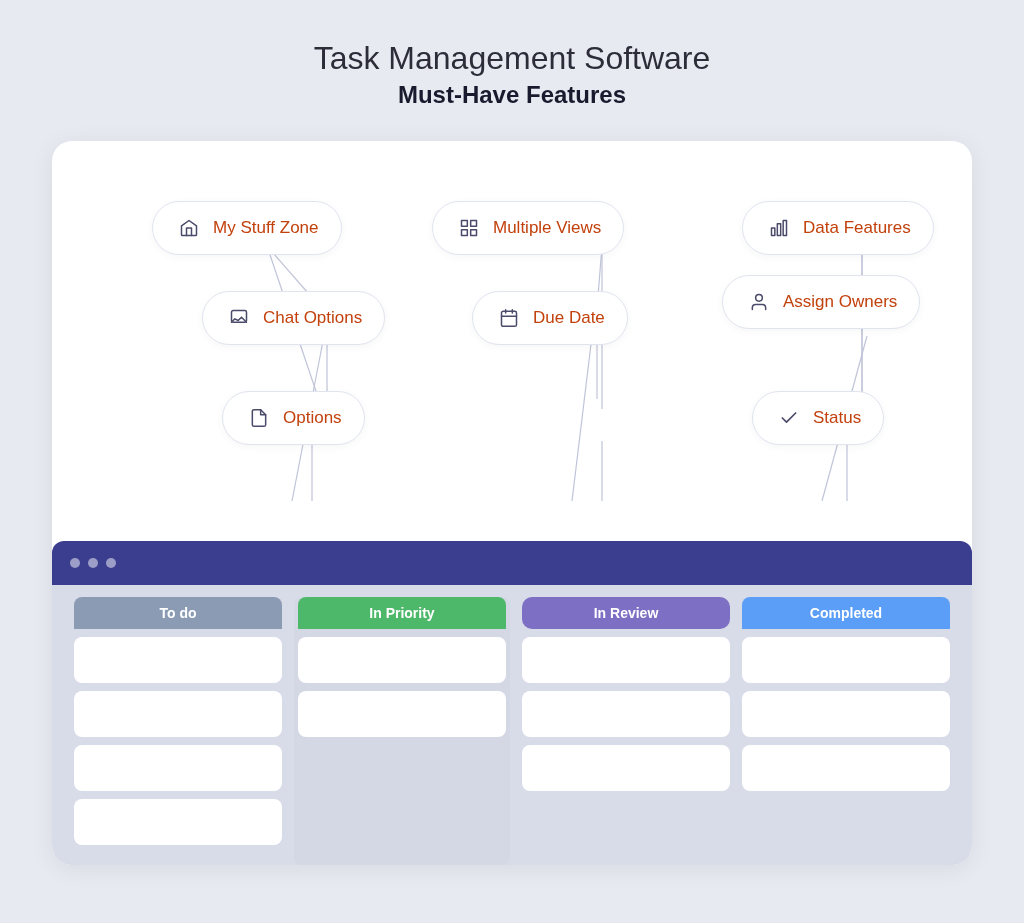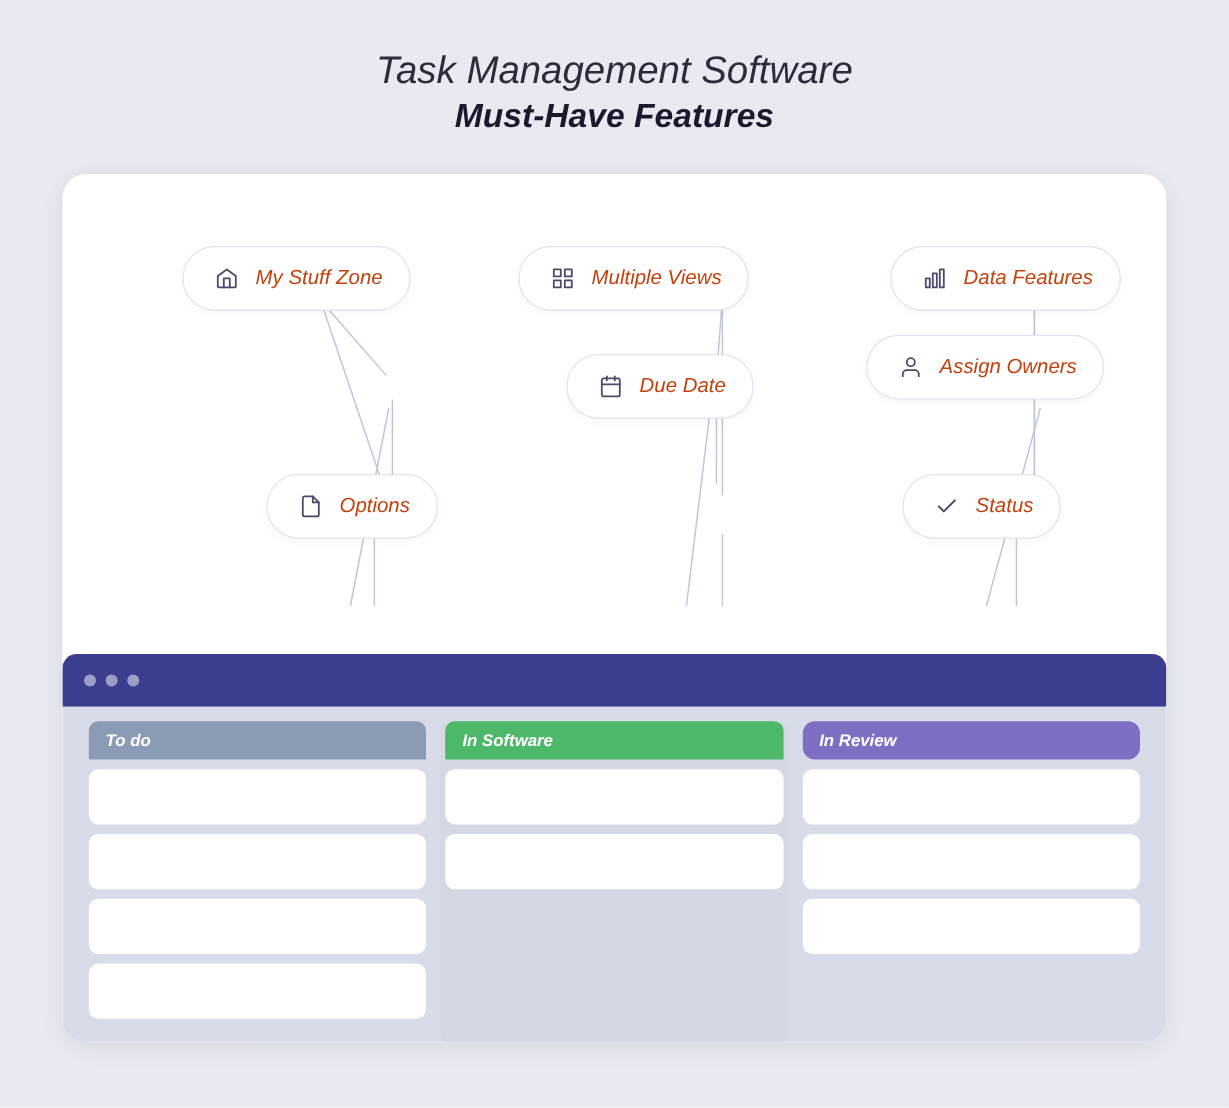--- a/index.html
+++ b/index.html
@@ -13,34 +13,33 @@
       width: 1024px;
     }
     .page-wrapper {
       width: 1024px;
       min-height: 923px;
       background: #e8eaf2;
       display: flex;
       flex-direction: column;
       align-items: center;
       padding: 40px 20px 40px;
-      font-style: italic;
     }
     .header-section {
       text-align: center;
       margin-bottom: 32px;
     }
     .header-subtitle {
       font-size: 32px;
       font-weight: 400;
       color: #2d2d3a;
       margin-bottom: 4px;
     }
     .header-title {
-      font-size: 28px;
+      font-size: 24px;
       font-weight: 800;
       color: #1a1a2e;
     }
     .card {
       background: #fff;
       border-radius: 20px;
       width: 920px;
       padding: 40px 40px 0 40px;
       box-shadow: 0 4px 24px rgba(0,0,0,0.07);
       position: relative;
@@ -133,20 +132,21 @@
       flex: 1;
       margin: 0 6px;
     }
     .col-header {
       border-radius: 8px 8px 0 0;
       padding: 8px 14px;
       font-size: 14px;
       font-weight: 600;
       color: #fff;
       margin-bottom: 8px;
+      text-align: center;
     }
     .col-todo .col-header { background: #8b9bb4; }
     .col-inprogress .col-header { background: #4db86a; }
     .col-inreview .col-header { background: #7c6fc4; border-radius: 10px; }
     .col-completed .col-header { background: #5b9ef7; }
 
     .task-card {
       background: #fff;
       border-radius: 8px;
       height: 46px;
@@ -232,20 +232,29 @@
         <span class="pill-icon">
           <svg width="20" height="20" viewBox="0 0 24 24" fill="none" stroke="#4a4a6a" stroke-width="1.8" stroke-linecap="round" stroke-linejoin="round">
             <rect x="3" y="12" width="4" height="9"></rect>
             <rect x="10" y="7" width="4" height="14"></rect>
             <rect x="17" y="3" width="4" height="18"></rect>
           </svg>
         </span>
         <span>Data Features</span>
       </div>
 
+      <div class="pill pill-chat-options">
+        <span class="pill-icon">
+          <svg width="20" height="20" viewBox="0 0 24 24" fill="none" stroke="#4a4a6a" stroke-width="1.8" stroke-linecap="round" stroke-linejoin="round">
+            <rect x="3" y="3" width="18" height="14" rx="2"></rect>
+            <polyline points="3 17 7 13 11 15 15 11 21 17"></polyline>
+          </svg>
+        </span>
+        <span>Chat Options</span>
+      </div>
 
       <div class="pill pill-due-date">
         <span class="pill-icon">
           <svg width="20" height="20" viewBox="0 0 24 24" fill="none" stroke="#4a4a6a" stroke-width="1.8" stroke-linecap="round" stroke-linejoin="round">
             <rect x="3" y="4" width="18" height="18" rx="2"></rect>
             <line x1="16" y1="2" x2="16" y2="6"></line>
             <line x1="8" y1="2" x2="8" y2="6"></line>
             <line x1="3" y1="10" x2="21" y2="10"></line>
           </svg>
         </span>
@@ -293,29 +302,35 @@
 
         <div class="board-col col-todo">
           <div class="col-header">To do</div>
           <div class="task-card"></div>
           <div class="task-card"></div>
           <div class="task-card"></div>
           <div class="task-card"></div>
         </div>
 
         <div class="board-col col-inprogress">
-          <div class="col-header">In Software</div>
+          <div class="col-header">In Priority</div>
           <div class="task-card"></div>
           <div class="task-card"></div>
         </div>
 
         <div class="board-col col-inreview">
           <div class="col-header">In Review</div>
           <div class="task-card"></div>
           <div class="task-card"></div>
           <div class="task-card"></div>
         </div>
 
+        <div class="board-col col-completed">
+          <div class="col-header">Completed</div>
+          <div class="task-card"></div>
+          <div class="task-card"></div>
+          <div class="task-card"></div>
+        </div>
 
       </div>
     </div>
   </div>
 </div>
 
 </body></html>

